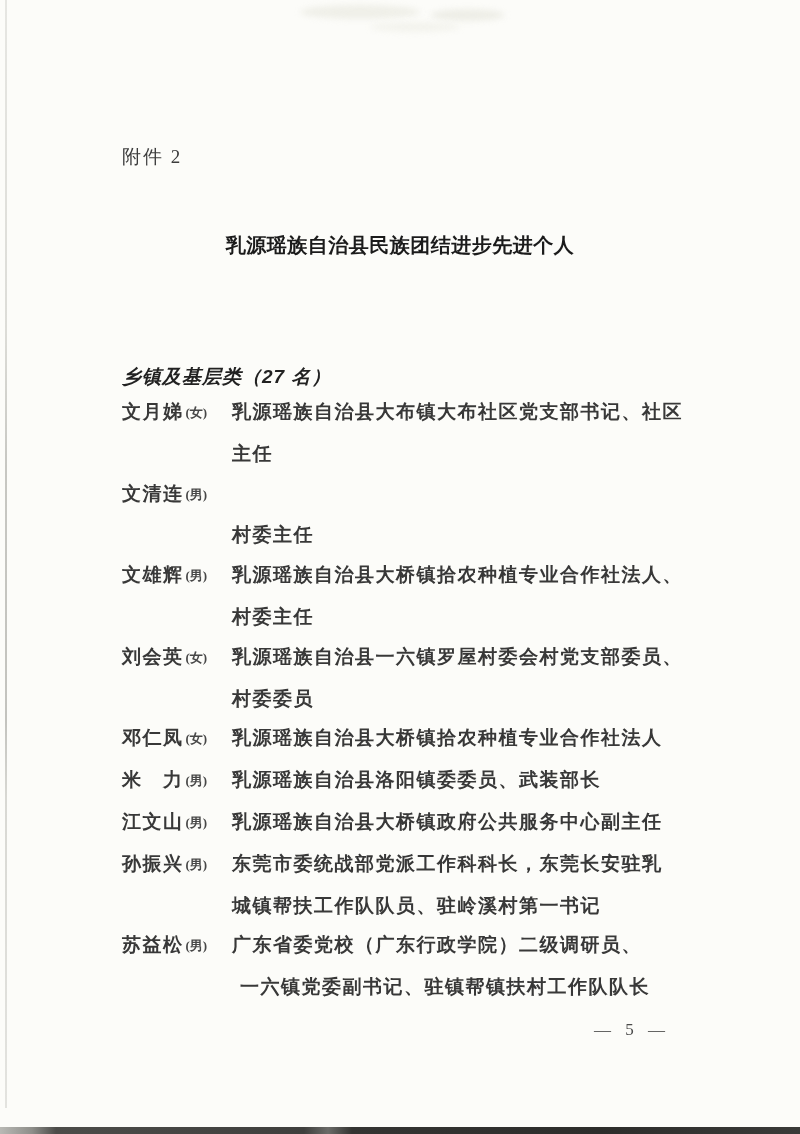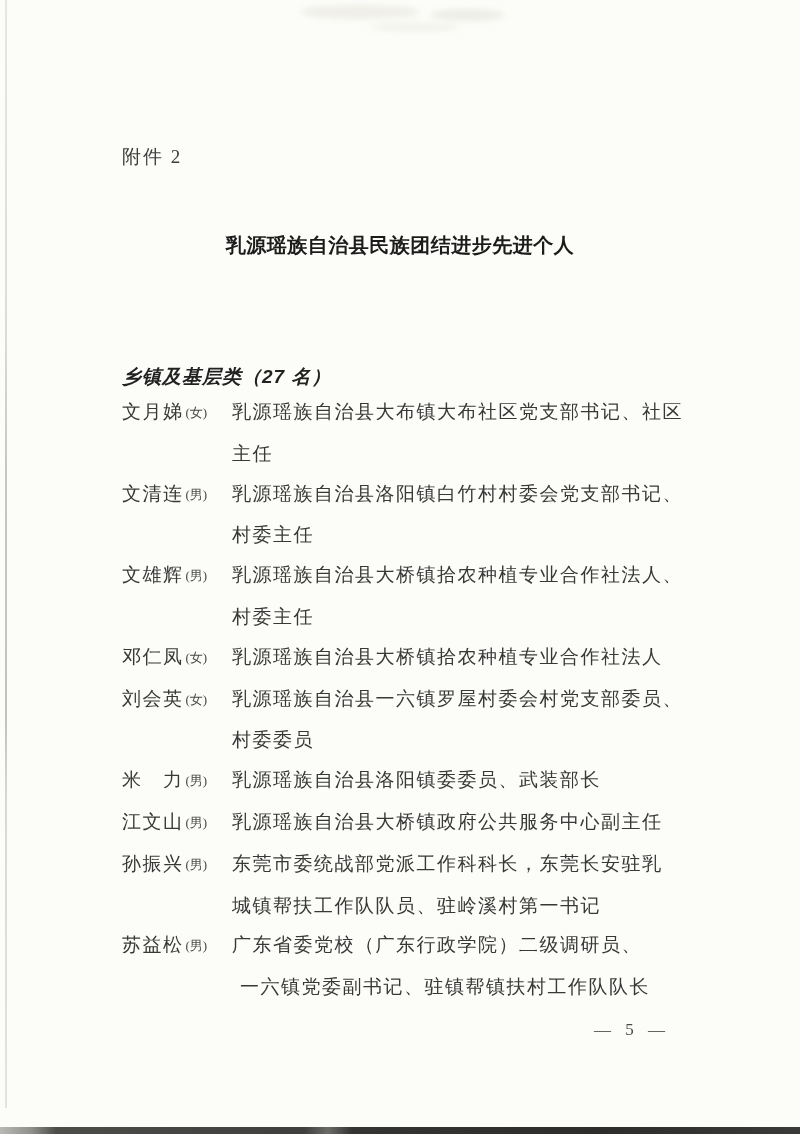--- a/index.html
+++ b/index.html
@@ -82,20 +82,21 @@
     position: absolute;
     left: 122px; top: 392px;
     width: 580px;
     font-size: 19px;
     letter-spacing: 1.5px;
     color: #383838;
   }
   .entry-line, .cont-line {
     line-height: 39.8px;
     white-space: nowrap;
+    font-weight: bold;
   }
   .entry-line { display: flex; }
   .name-col {
     flex: 0 0 110px;
     width: 110px;
   }
   .gender {
     font-size: 13px;
     letter-spacing: 0;
     position: relative;
@@ -139,50 +140,49 @@
       <div class="entry-line">
         <span class="name-col"><span>文月娣</span><span class="gender">(女)</span></span>
         <span class="desc-line">乳源瑶族自治县大布镇大布社区党支部书记、社区</span>
       </div>
       <div class="cont-line">主任</div>
     </div>
 
     <div class="entry">
       <div class="entry-line">
         <span class="name-col"><span>文清连</span><span class="gender">(男)</span></span>
-        <span class="desc-line">乳源瑶族自治县洛阳镇白竹村村委会党支部书记、</span>
       </div>
       <div class="cont-line">村委主任</div>
     </div>
 
     <div class="entry">
       <div class="entry-line">
         <span class="name-col"><span>文雄辉</span><span class="gender">(男)</span></span>
         <span class="desc-line">乳源瑶族自治县大桥镇拾农种植专业合作社法人、</span>
       </div>
       <div class="cont-line">村委主任</div>
     </div>
 
     <div class="entry">
       <div class="entry-line">
+        <span class="name-col"><span>刘会英</span><span class="gender">(女)</span></span>
+        <span class="desc-line">乳源瑶族自治县一六镇罗屋村委会村党支部委员、</span>
+      </div>
+      <div class="cont-line">村委委员</div>
+    </div>
+
+    <div class="entry">
+      <div class="entry-line">
         <span class="name-col"><span>邓仁凤</span><span class="gender">(女)</span></span>
         <span class="desc-line">乳源瑶族自治县大桥镇拾农种植专业合作社法人</span>
       </div>
     </div>
 
     <div class="entry">
       <div class="entry-line">
-        <span class="name-col"><span>刘会英</span><span class="gender">(女)</span></span>
-        <span class="desc-line">乳源瑶族自治县一六镇罗屋村委会村党支部委员、</span>
-      </div>
-      <div class="cont-line">村委委员</div>
-    </div>
-
-    <div class="entry">
-      <div class="entry-line">
         <span class="name-col"><span>米　力</span><span class="gender">(男)</span></span>
         <span class="desc-line">乳源瑶族自治县洛阳镇委委员、武装部长</span>
       </div>
     </div>
 
     <div class="entry">
       <div class="entry-line">
         <span class="name-col"><span>江文山</span><span class="gender">(男)</span></span>
         <span class="desc-line">乳源瑶族自治县大桥镇政府公共服务中心副主任</span>
       </div>

